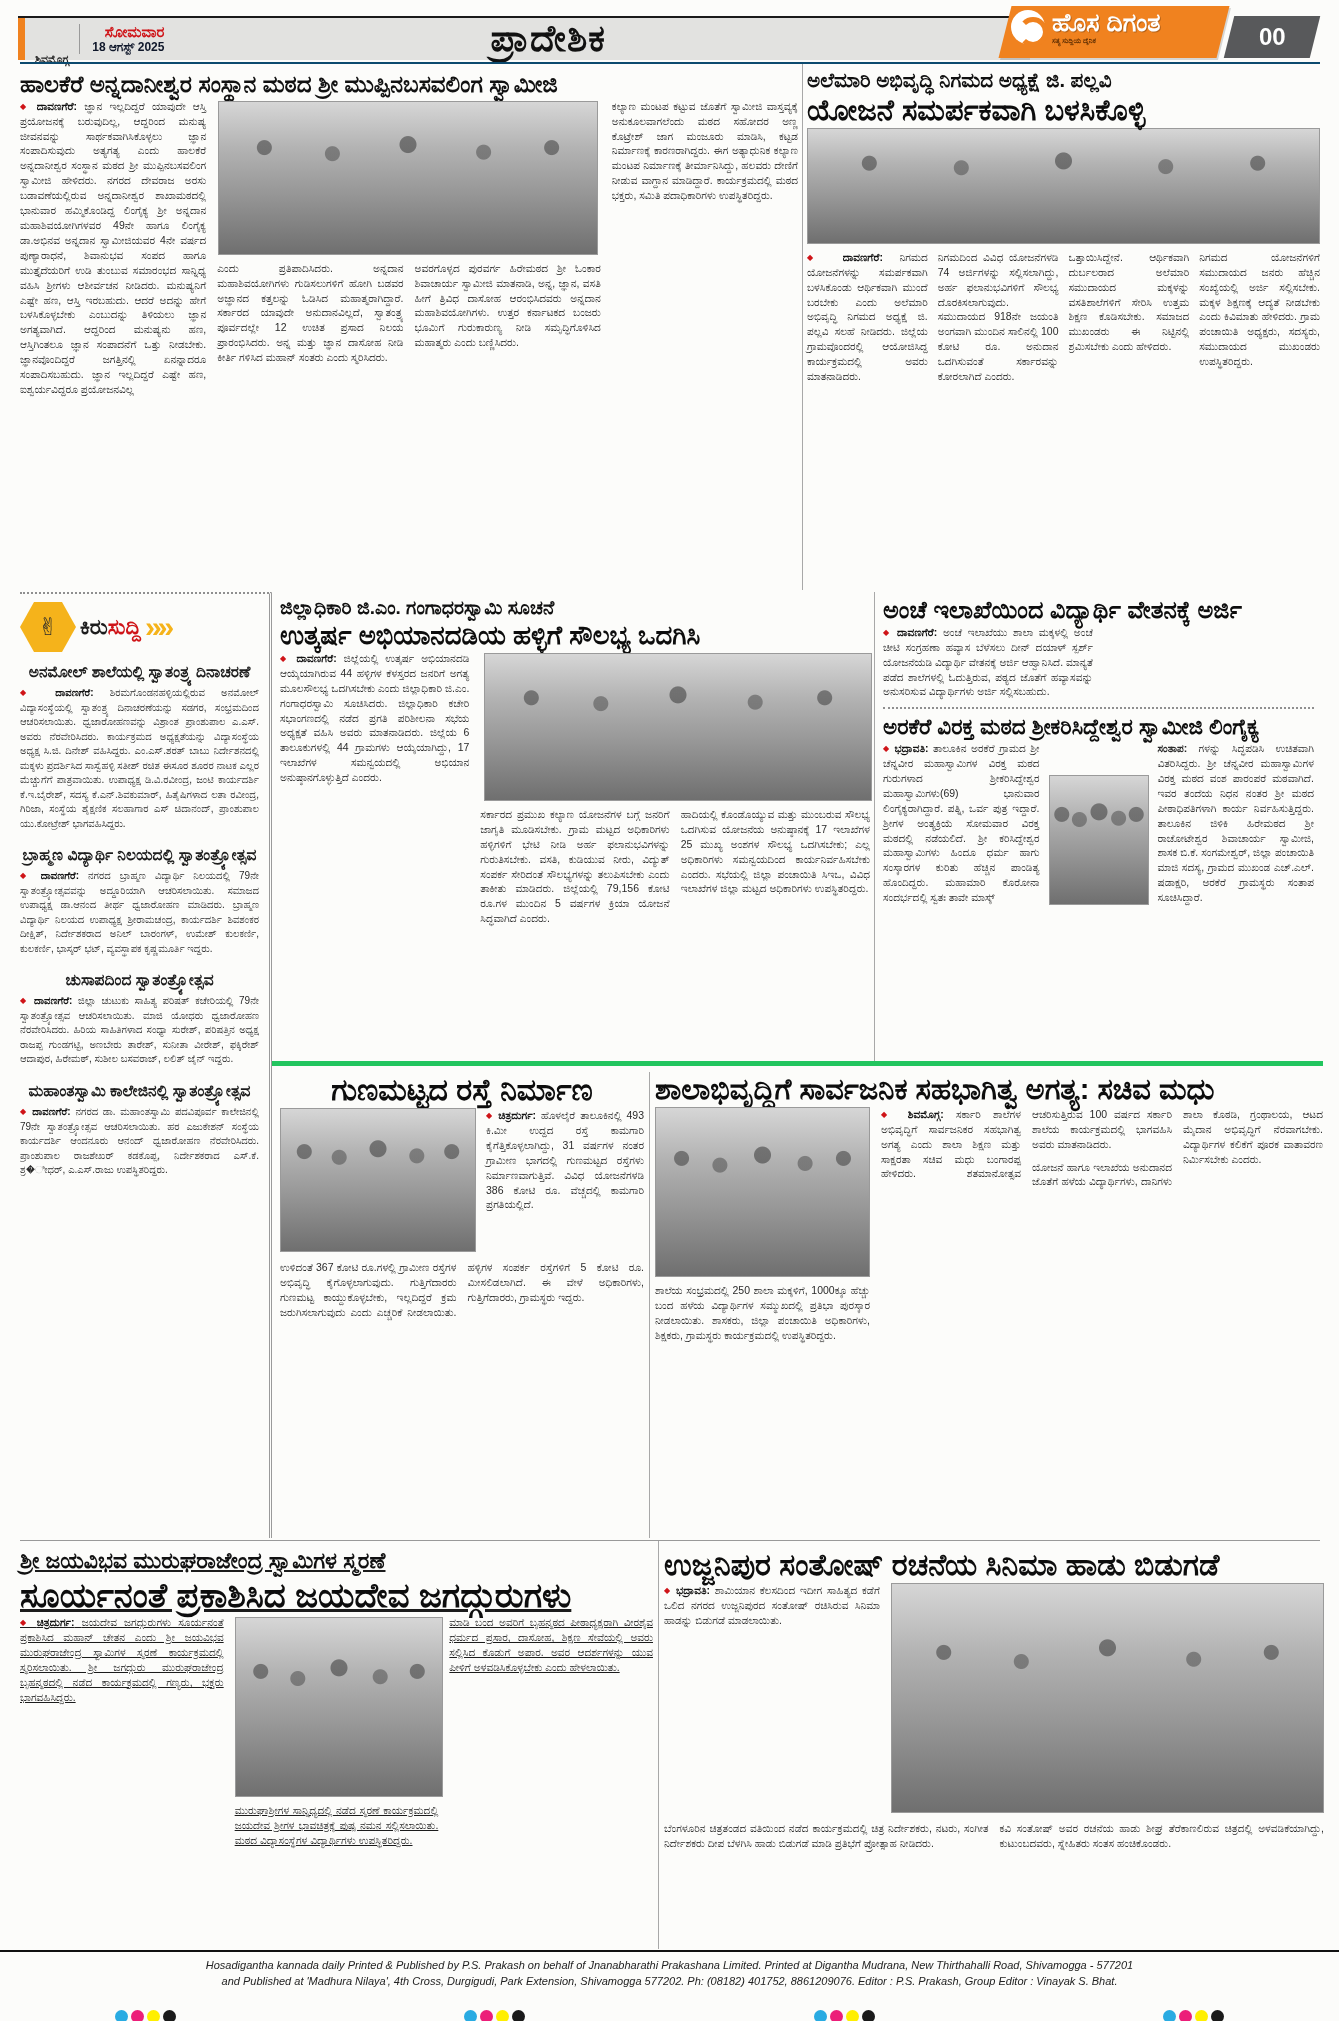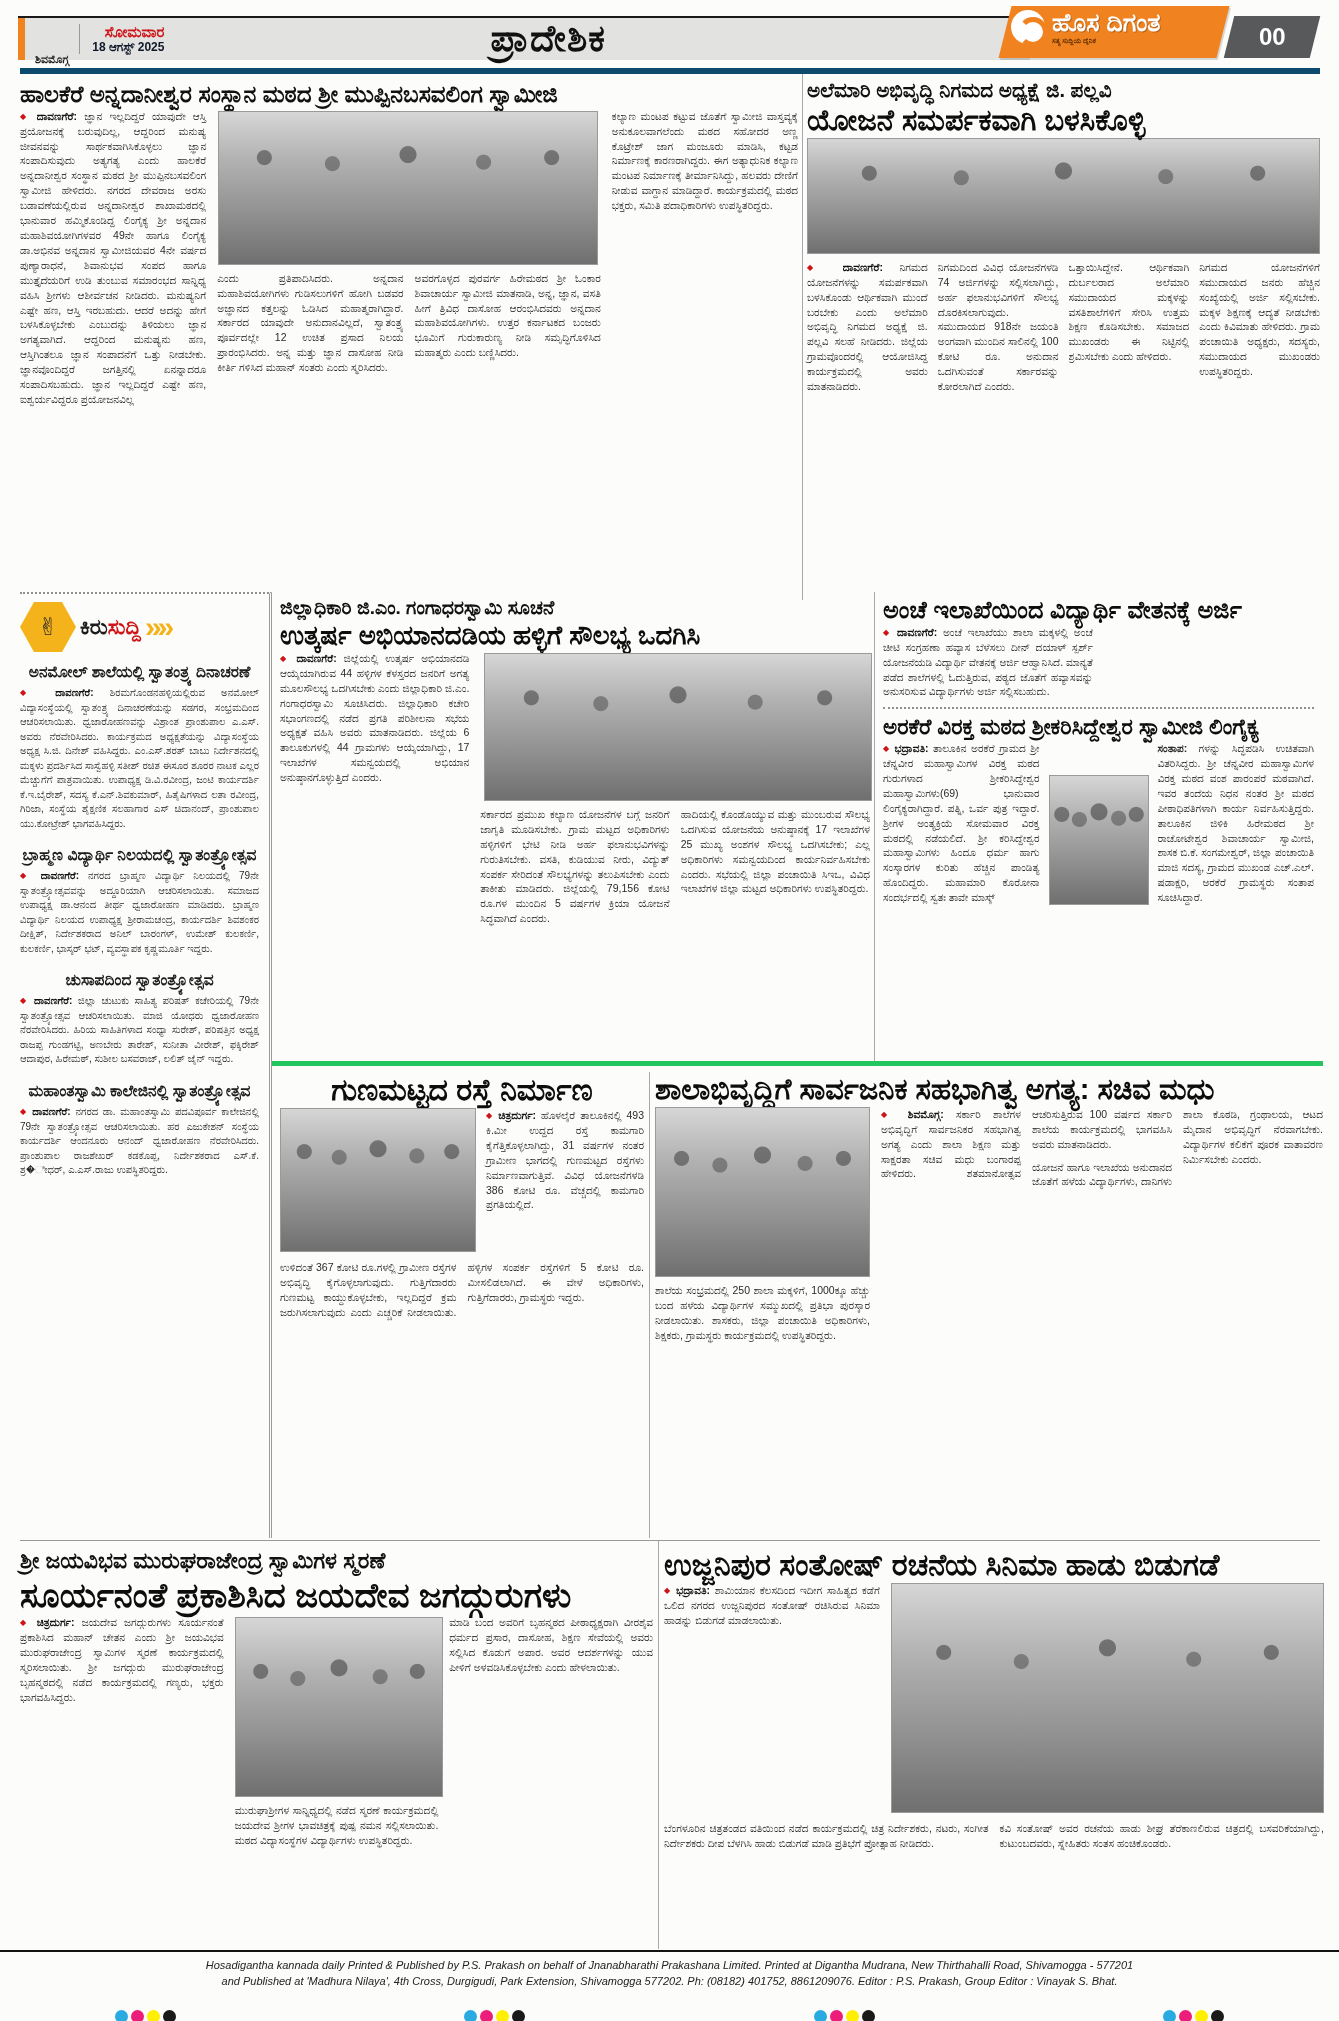--- a/index.html
+++ b/index.html
@@ -42,21 +42,21 @@
       radial-gradient(circle at 12% 30%, rgba(60,60,60,.55) 7px, transparent 8px),
       radial-gradient(circle at 30% 34%, rgba(70,70,70,.5) 7px, transparent 8px),
       radial-gradient(circle at 50% 28%, rgba(55,55,55,.55) 8px, transparent 9px),
       radial-gradient(circle at 70% 33%, rgba(70,70,70,.5) 7px, transparent 8px),
       radial-gradient(circle at 88% 30%, rgba(60,60,60,.55) 7px, transparent 8px),
       linear-gradient(180deg,#d6d6d6 0%,#b3b3b3 30%,#979797 60%,#6f6f6f 100%);
       border:1px solid #9a9a9a;}
   .vdiv{background:#a8a8a8;width:1px;}
 
   
-  .band1{position:absolute;top:68px;left:20px;right:19px;height:526px;border-top:6px solid #0c4a6e;
+  .band1{position:absolute;top:62px;left:20px;right:19px;height:526px;border-top:2px solid #0c4a6e;
          display:grid;grid-template-columns:778px 1px 513px;column-gap:4px;}
   .artA{padding-top:6px;}
   .artA .kicker{font-size:23px;}
   .artA .headline{font-size:41px;margin:4px 0 8px;}
   .a-body{position:relative;display:grid;grid-template-columns:repeat(4,1fr);column-gap:11px;}
   .a-photo{position:absolute;left:25.5%;width:48.5%;top:2px;height:152px;}
   .pad-a{padding-top:162px;}
   .artB{padding-top:4px;}
   .artB .kicker{font-size:20px;}
   .artB .headline{font-size:29px;margin:3px 0 6px;}
@@ -99,21 +99,21 @@
   .f-top{display:grid;grid-template-columns:196px 1fr;column-gap:10px;margin-bottom:8px;}
   .f-photo{height:142px;}
   .artG .headline{font-size:29px;margin:4px 0 8px;}
   .g-body{display:grid;grid-template-columns:215px 1fr;column-gap:11px;}
   .g-photo{height:168px;margin-bottom:6px;}
   .g-text{column-count:3;column-gap:11px;}
 
   
   .band4{position:absolute;top:1540px;left:20px;right:19px;height:408px;border-top:1px solid #999;
          display:grid;grid-template-columns:633px 1px 660px;column-gap:5px;}
-  .artH{padding-top:6px;}
+  .artH{padding-top:6px;text-decoration:underline;}
   .artH .kicker{font-size:22px;}
   .artH .headline{font-size:34px;margin:3px 0 8px;}
   .h-body{position:relative;display:grid;grid-template-columns:repeat(3,1fr);column-gap:11px;}
   .h-photo{position:absolute;left:34%;width:32.5%;top:2px;height:178px;}
   .pad-h{padding-top:188px;}
   .artI{padding-top:6px;}
   .artI .headline{font-size:30px;margin:2px 0 8px;}
   .i-top{display:grid;grid-template-columns:216px 1fr;column-gap:11px;margin-bottom:8px;}
   .i-photo{height:228px;}
   .i-cols{display:grid;grid-template-columns:1fr 1fr;column-gap:11px;}
@@ -313,21 +313,21 @@
       <h2 class="headline" style="margin:0">ಉಜ್ಜನಿಪುರ ಸಂತೋಷ್ ರಚನೆಯ ಸಿನಿಮಾ ಹಾಡು ಬಿಡುಗಡೆ</h2>
       <div class="i-top">
         <div class="bodytxt">
           <span class="dl">ಭದ್ರಾವತಿ:</span>
           <span>ಶಾಮಿಯಾನ ಕೆಲಸದಿಂದ ಇದೀಗ ಸಾಹಿತ್ಯದ ಕಡೆಗೆ ಒಲಿದ ನಗರದ ಉಜ್ಜನಿಪುರದ ಸಂತೋಷ್ ರಚಿಸಿರುವ ಸಿನಿಮಾ ಹಾಡನ್ನು ಬಿಡುಗಡೆ ಮಾಡಲಾಯಿತು.</span>
         </div>
         <div class="photo i-photo"></div>
       </div>
       <div class="i-cols">
         <div class="bodytxt">ಬೆಂಗಳೂರಿನ ಚಿತ್ರತಂಡದ ವತಿಯಿಂದ ನಡೆದ ಕಾರ್ಯಕ್ರಮದಲ್ಲಿ ಚಿತ್ರ ನಿರ್ದೇಶಕರು, ನಟರು, ಸಂಗೀತ ನಿರ್ದೇಶಕರು ದೀಪ ಬೆಳಗಿಸಿ ಹಾಡು ಬಿಡುಗಡೆ ಮಾಡಿ ಪ್ರತಿಭೆಗೆ ಪ್ರೋತ್ಸಾಹ ನೀಡಿದರು.</div>
-        <div class="bodytxt">ಕವಿ ಸಂತೋಷ್ ಅವರ ರಚನೆಯ ಹಾಡು ಶೀಘ್ರ ತೆರೆಕಾಣಲಿರುವ ಚಿತ್ರದಲ್ಲಿ ಬಸವರಿಕೆಯಾಗಿದ್ದು, ಕುಟುಂಬದವರು, ಸ್ನೇಹಿತರು ಸಂತಸ ಹಂಚಿಕೊಂಡರು.</div>
+        <div class="bodytxt">ಕವಿ ಸಂತೋಷ್ ಅವರ ರಚನೆಯ ಹಾಡು ಶೀಘ್ರ ತೆರೆಕಾಣಲಿರುವ ಚಿತ್ರದಲ್ಲಿ ಅಳವಡಿಕೆಯಾಗಿದ್ದು, ಕುಟುಂಬದವರು, ಸ್ನೇಹಿತರು ಸಂತಸ ಹಂಚಿಕೊಂಡರು.</div>
       </div>
     </article>
   </section>
 
   <footer class="footer">
     <div class="imprint">Hosadigantha kannada daily Printed &amp; Published by P.S. Prakash on behalf of Jnanabharathi Prakashana Limited. Printed at Digantha Mudrana, New Thirthahalli Road, Shivamogga - 577201</div>
     <div class="imprint">and Published at 'Madhura Nilaya', 4th Cross, Durgigudi, Park Extension, Shivamogga 577202. Ph: (08182) 401752, 8861209076. Editor : P.S. Prakash, Group Editor : Vinayak S. Bhat.</div>
     <div class="regmarks">
       <div class="dotgrp">
           <span class="dot c"></span>

